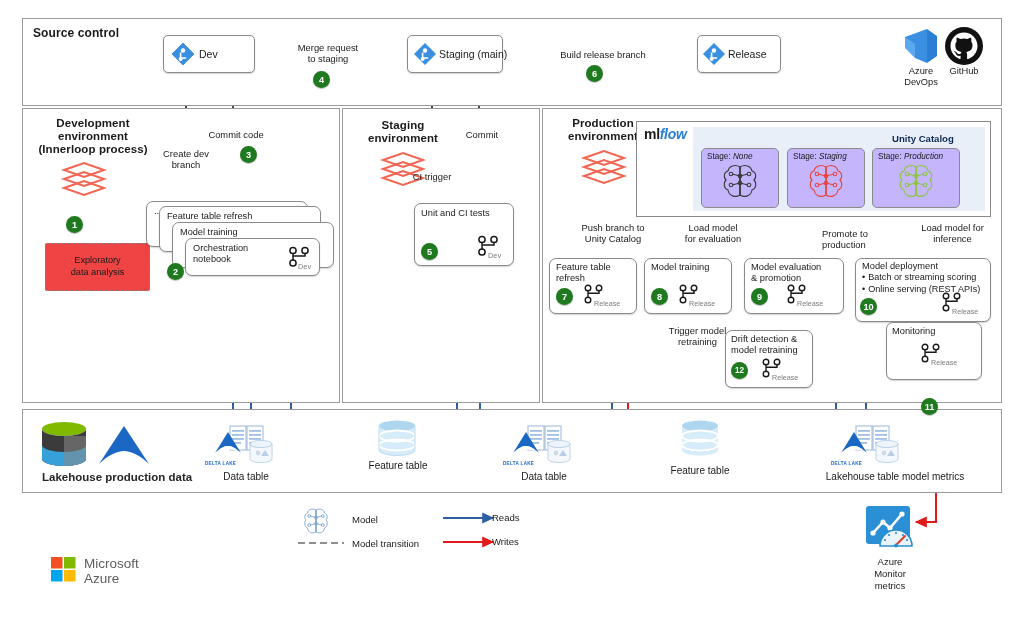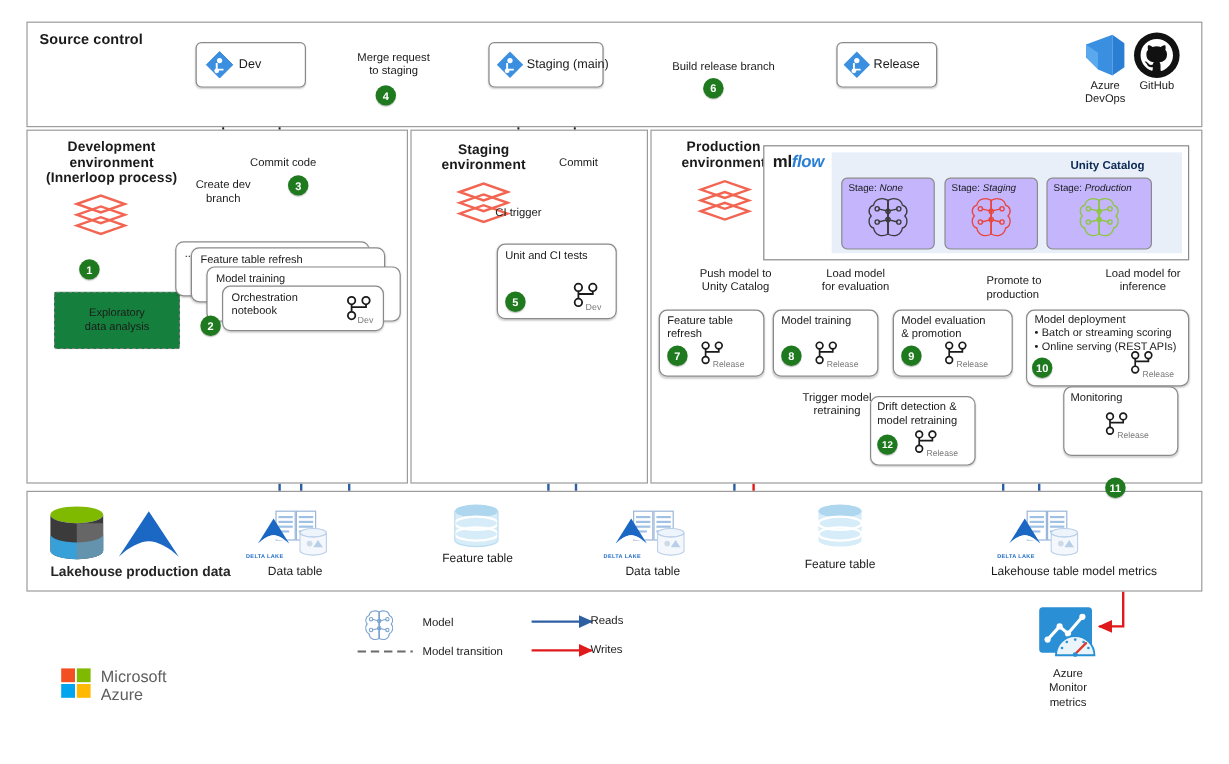--- a/index.html
+++ b/index.html
@@ -34,21 +34,21 @@
   }
   .card-bullets {
     position:absolute; left:7px; top:16px; right:5px;
     font-size:9.1px; line-height:1.3; color:#1a1a1a;
   }
   .card-bullets div { white-space:nowrap; }
   .card-bullets div:before { content:"\2022"; margin-right:3px; }
 
   
   .dashcard {
-    position:absolute; border:1.3px dashed #808080; background:#15803d;
+    position:absolute; border:1.3px dashed #808080; background:#ef4444;
     border-radius:2px; display:flex; align-items:center; justify-content:center;
     text-align:center; font-size:9.2px; line-height:1.3; color:#1a1a1a;
   }
 
   
   .step {
     position:absolute; width:17px; height:17px; border-radius:50%;
     background:#1f7a1f; color:#fff; font-size:9.2px; font-weight:700;
     display:flex; align-items:center; justify-content:center;
     box-shadow:0 1px 1px rgba(0,0,0,.25);
@@ -401,21 +401,21 @@
         <circle cx="9" cy="22" r="1.8"></circle>
       <line x1="26" y1="11" x2="18" y2="13"></line>
         <circle cx="27" cy="11" r="1.8"></circle>
       <line x1="26" y1="22" x2="18" y2="20"></line>
         <circle cx="27" cy="22" r="1.8"></circle>
       <circle cx="18" cy="13" r="1.8"></circle>
         <circle cx="18" cy="20" r="1.8"></circle>
     </g>
   </svg>
 
-  <div class="lbl" style="left:558px; top:222px; width:110px;">Push model to</div>
+  <div class="lbl" style="left:558px; top:222px; width:110px;">Push branch to</div>
   <div class="lbl" style="left:558px; top:233px; width:110px;">Unity Catalog</div>
 
   <div class="lbl" style="left:663px; top:222px; width:100px;text-align:center;">Load model</div>
   <div class="lbl" style="left:663px; top:233px; width:100px;">for evaluation</div>
 
   <div class="lbl left" style="left:822px; top:228px;">Promote to</div>
   <div class="lbl left" style="left:822px; top:239px;">production</div>
 
   <div class="lbl" style="left:900px; top:222px; width:105px;">Load model for</div>
   <div class="lbl" style="left:900px; top:233px; width:105px;">inference</div>

